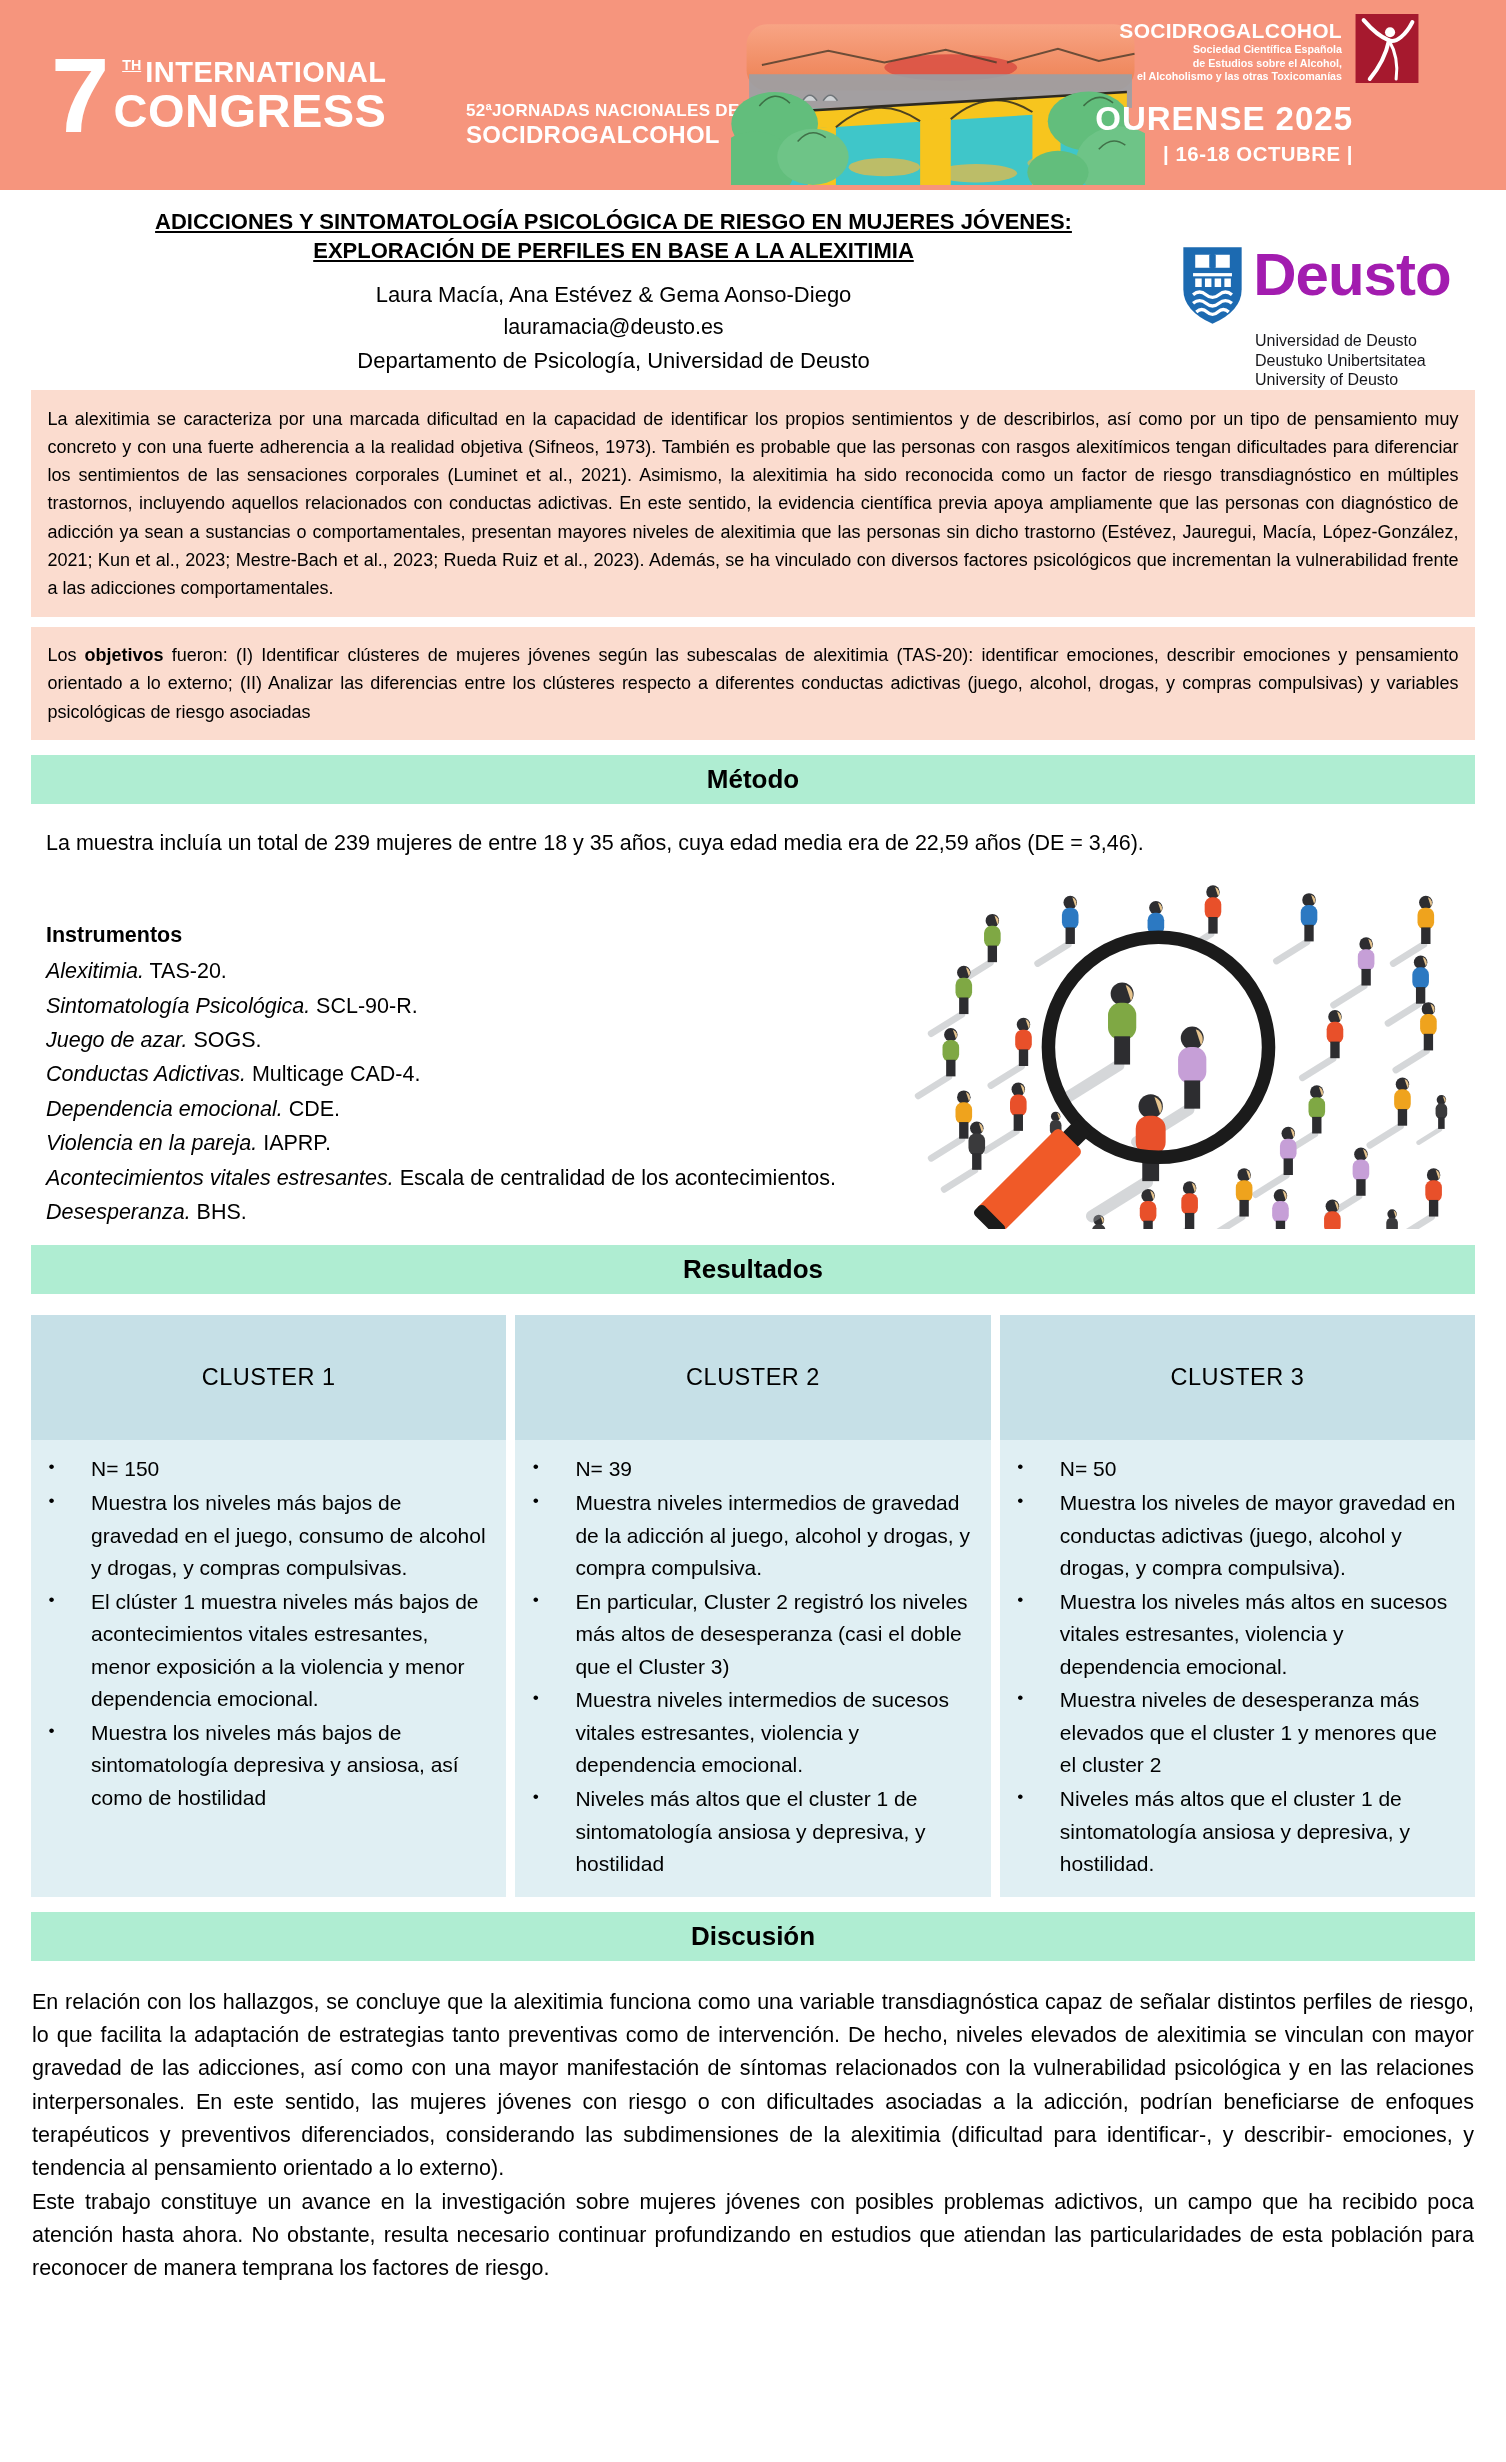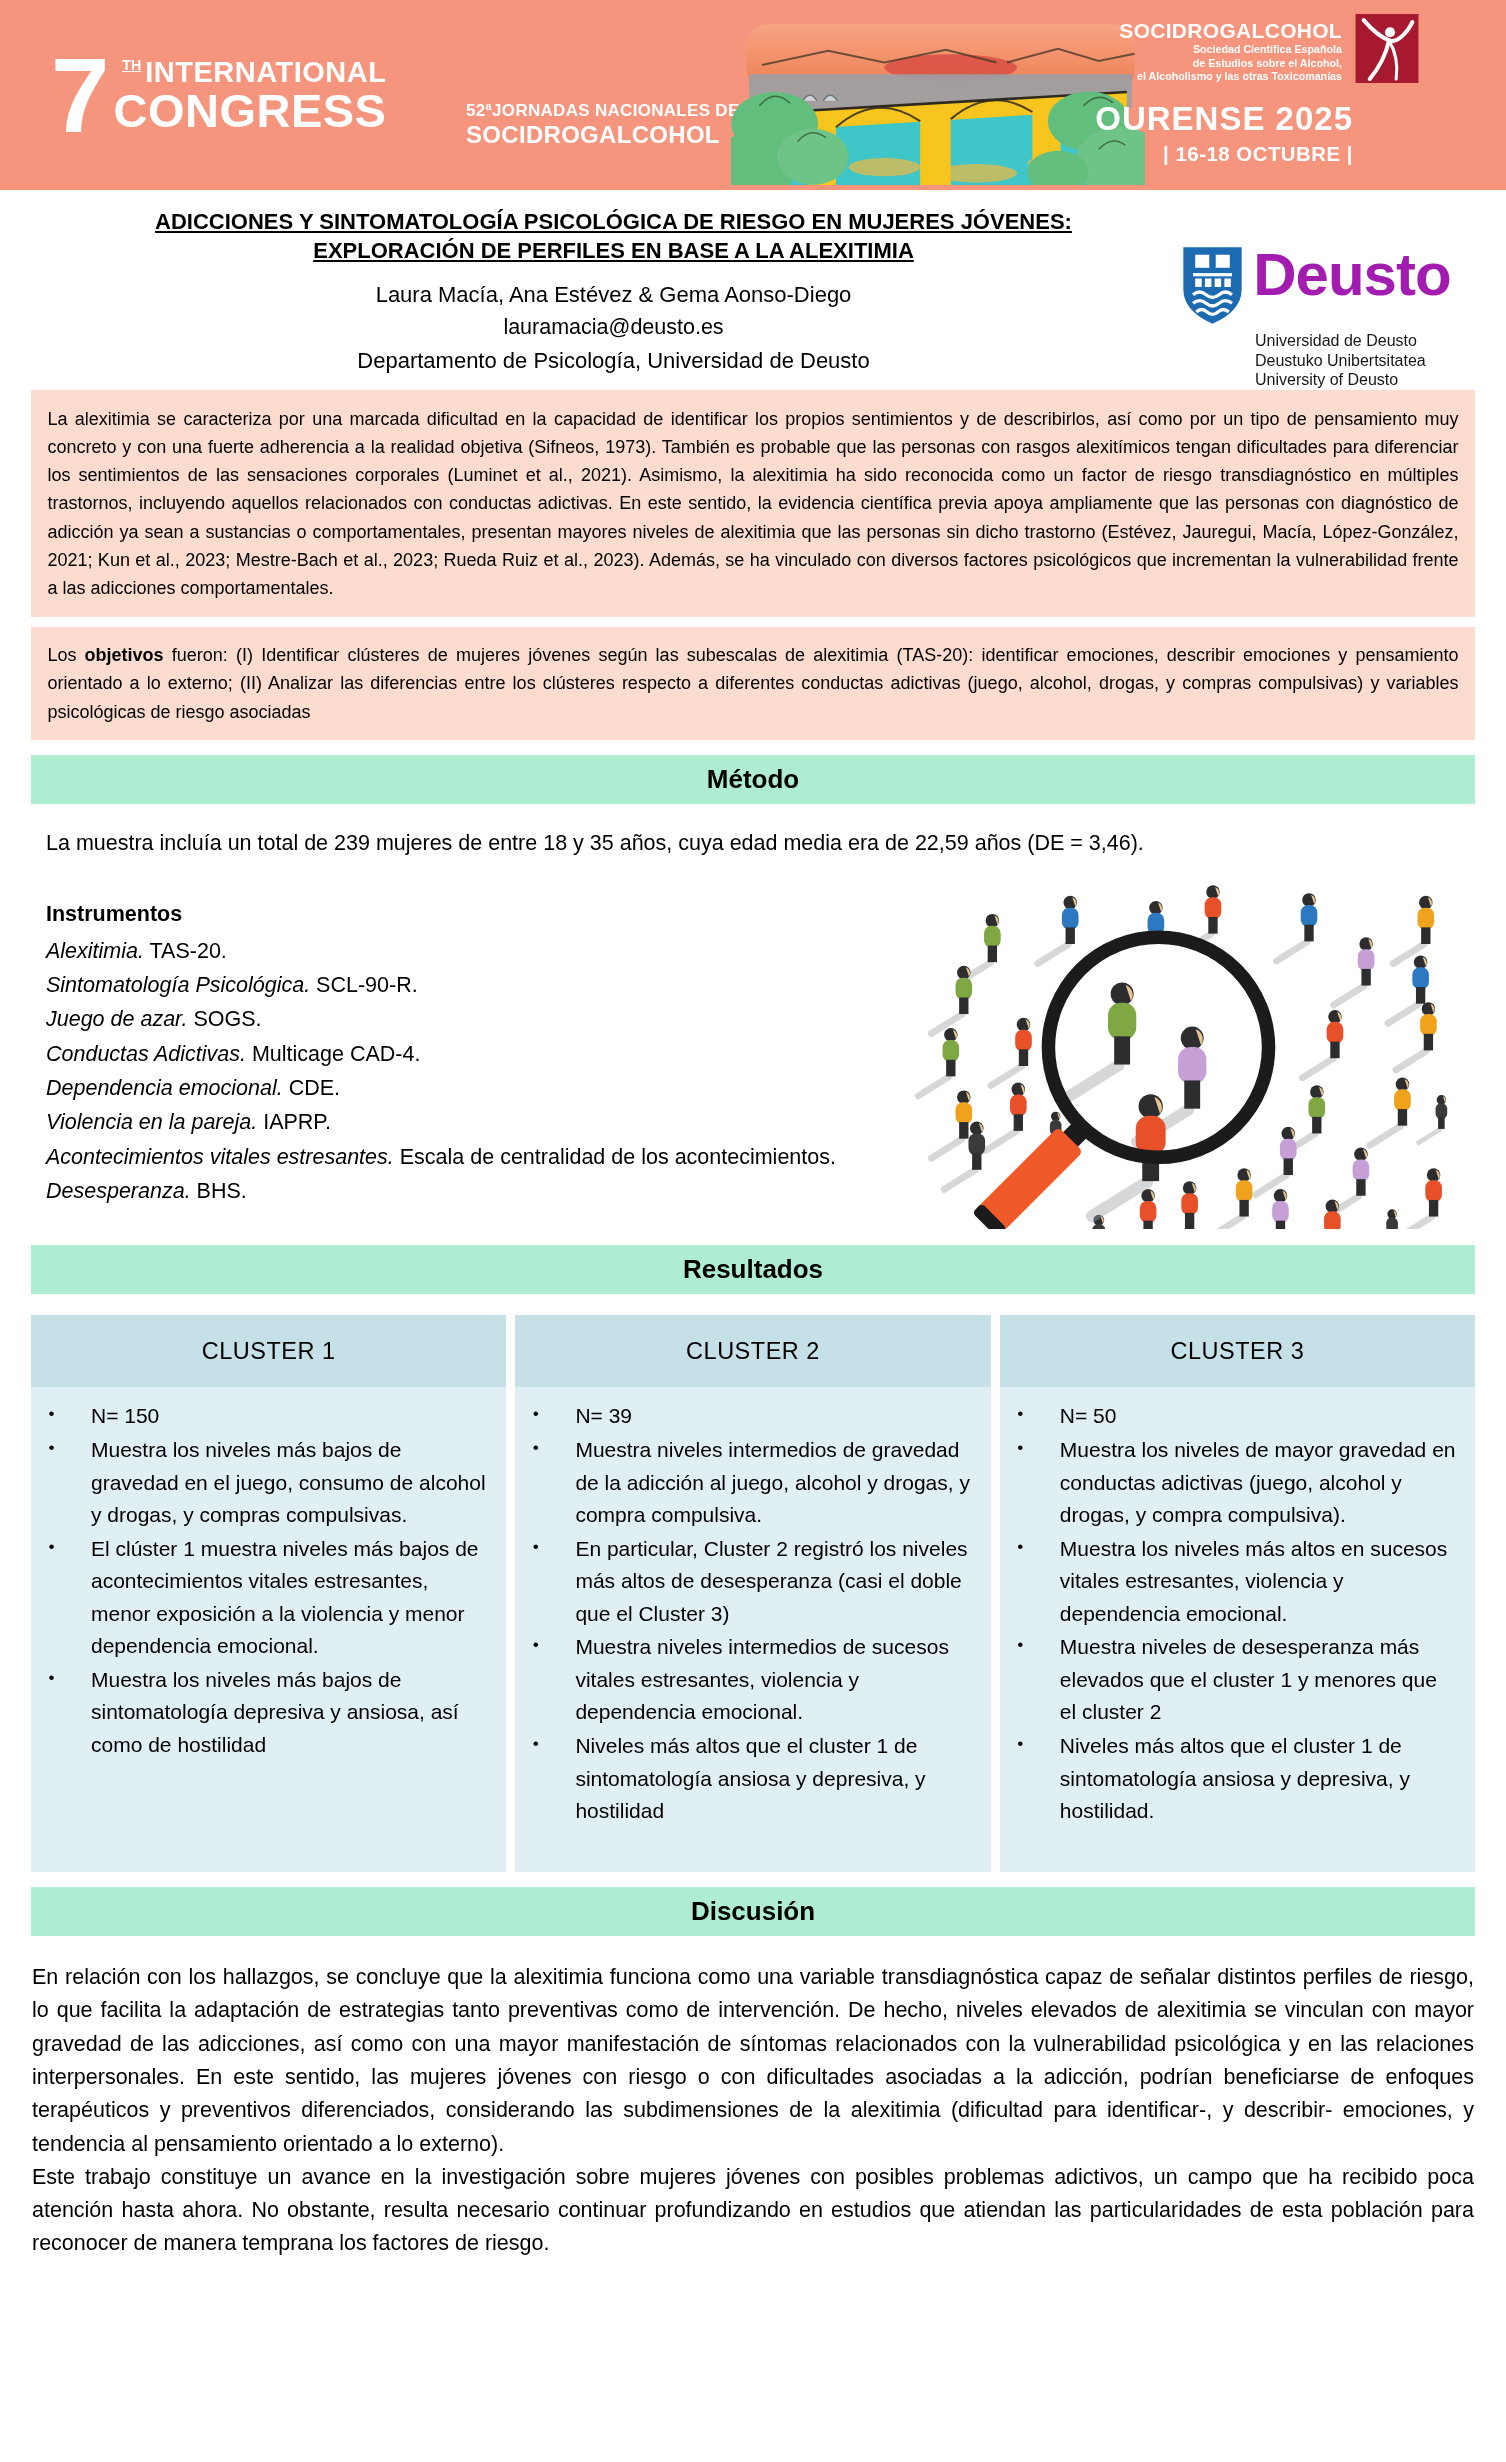--- a/index.html
+++ b/index.html
@@ -45,29 +45,29 @@
   .deusto-lines{margin:5.1px 0 0 75px;font-size:16px;line-height:1.22;color:#17171c;}
   
   .pink{margin:10.2px 31px 0;background:var(--pink);padding:14.3px 16.4px;}
   .pink p{margin:0;font-size:18px;line-height:1.57;text-align:justify;}
   
   .bar{margin:15.3px 31px 0;height:49px;background:var(--mint);
        display:flex;align-items:center;justify-content:center;
        font-size:26px;font-weight:bold;}
   
   .sample{font-size:21.5px;margin:26.6px 46px 15.3px;}
-  .metodo-row{display:flex;align-items:center;gap:15.3px;padding:5.1px 20.4px 0 46px;}
+  .metodo-row{display:flex;align-items:flex-end;gap:15.3px;padding:5.1px 20.4px 0 46px;}
   .instruments-col{flex:1;font-size:21.5px;line-height:1.6;}
   .instr-title{font-weight:bold;margin-bottom:2px;}
   .instr-line em{font-style:italic;}
   .crowd{width:572px;height:353px;flex:none;}
   
   .clusters{display:flex;gap:9.2px;margin:21.5px 31px 0;}
   .cluster{flex:1;background:var(--cluster_body);min-height:557px;display:flex;flex-direction:column;}
-  .cluster-head{background:var(--cluster_head);height:72px;display:flex;align-items:center;justify-content:center;
+  .cluster-head{background:var(--cluster_head);height:125px;display:flex;align-items:center;justify-content:center;
                 font-size:23.5px;letter-spacing:0.5px;}
   .cluster ul{list-style:none;margin:13.3px 0 0;padding:0 17.4px 15.3px 0;}
   .cluster li{position:relative;padding-left:60px;font-size:21px;line-height:1.55;margin-bottom:1px;}
   .cluster li .dot{position:absolute;left:17.4px;top:0;font-size:17.4px;}
   
   .discusion{margin:24.5px 32px 0;}
   .discusion p{margin:0;font-size:21.5px;line-height:1.55;text-align:justify;}
 </style>
 </head>
 <body>

